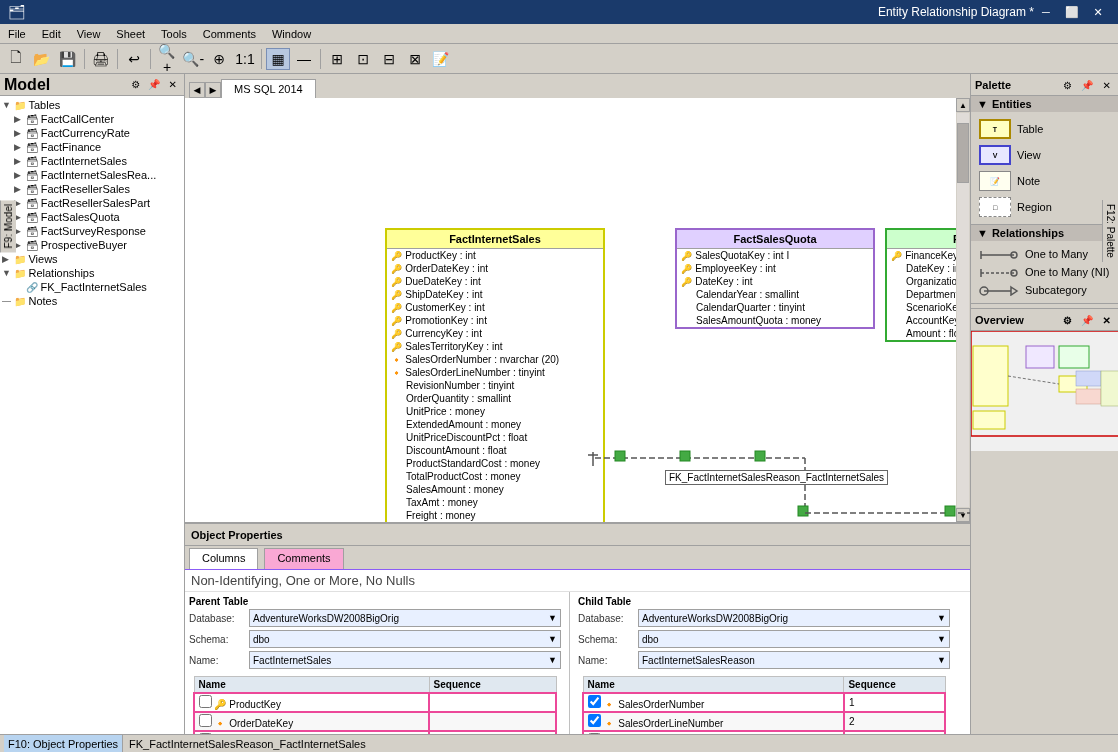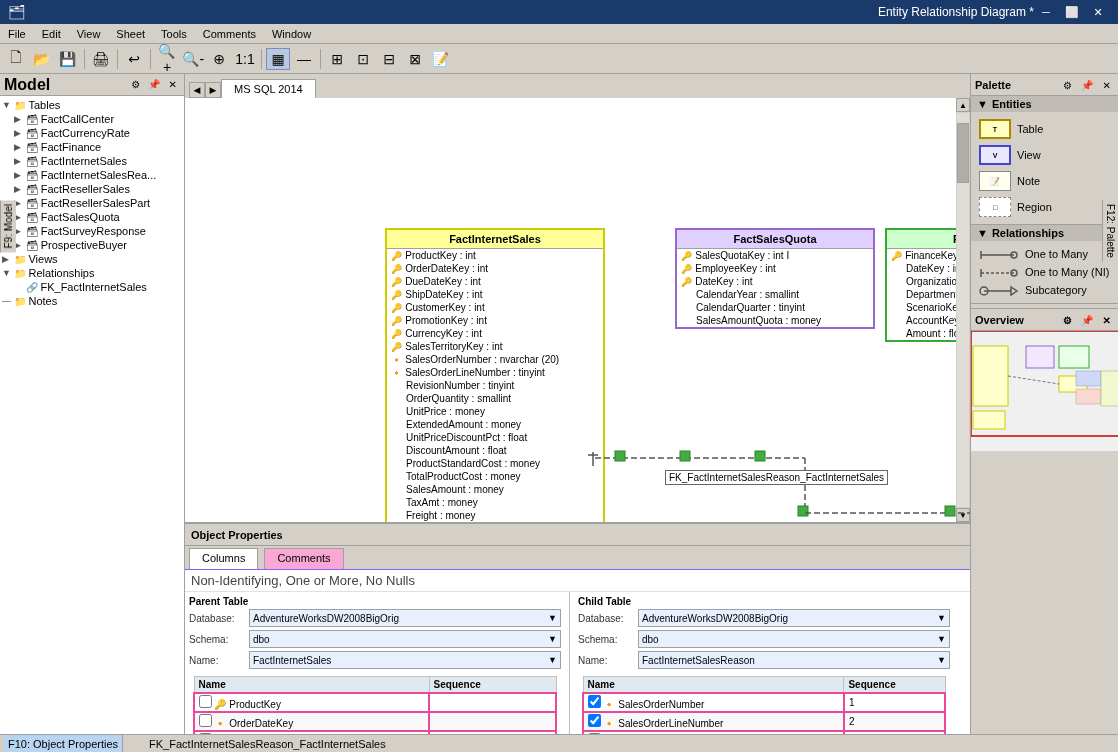--- a/index.html
+++ b/index.html
@@ -33,21 +33,21 @@
     .panel-ctrl-btn { font-size: 10px; cursor: pointer; padding: 1px 3px; }
 
     .tree-view { flex: 1; overflow: auto; background: white; padding: 2px; }
     .tree-item { display: flex; align-items: center; cursor: pointer; padding: 1px 0; white-space: nowrap; }
     .tree-expander { width: 12px; font-size: 9px; color: #555; }
     .tree-icon { margin-right: 2px; font-size: 10px; }
     .tree-label { font-size: 11px; }
     .tree-children { padding-left: 12px; }
 
     
-    .bottom-status { background: #d4d0c8; height: 18px; display: flex; align-items: center; padding: 0 4px; border-top: 1px solid #a0a0a0; font-size: 11px; gap: 20px; }
+    .bottom-status { background: #d4d0c8; height: 18px; display: flex; align-items: center; padding: 0 4px; border-top: 1px solid #a0a0a0; font-size: 11px; }
     .status-item { padding: 0 4px; border-right: 1px solid #a0a0a0; height: 100%; display: flex; align-items: center; background: #b8d4f0; }
 
     
     .center-area { flex: 1; display: flex; flex-direction: column; overflow: hidden; }
     .tab-bar { background: #d4d0c8; height: 24px; display: flex; align-items: flex-end; padding-left: 4px; }
     .tab { padding: 3px 12px; background: #d4d0c8; border: 1px solid #a0a0a0; border-bottom: none; cursor: pointer; font-size: 11px; margin-right: 2px; }
     .tab.active { background: white; }
 
     .diagram-area { flex: 1; background: white; overflow: hidden; position: relative; }
     .diagram-scroll { position: absolute; right: 0; top: 0; bottom: 0; width: 14px; background: #d4d0c8; display: flex; flex-direction: column; align-items: center; }

